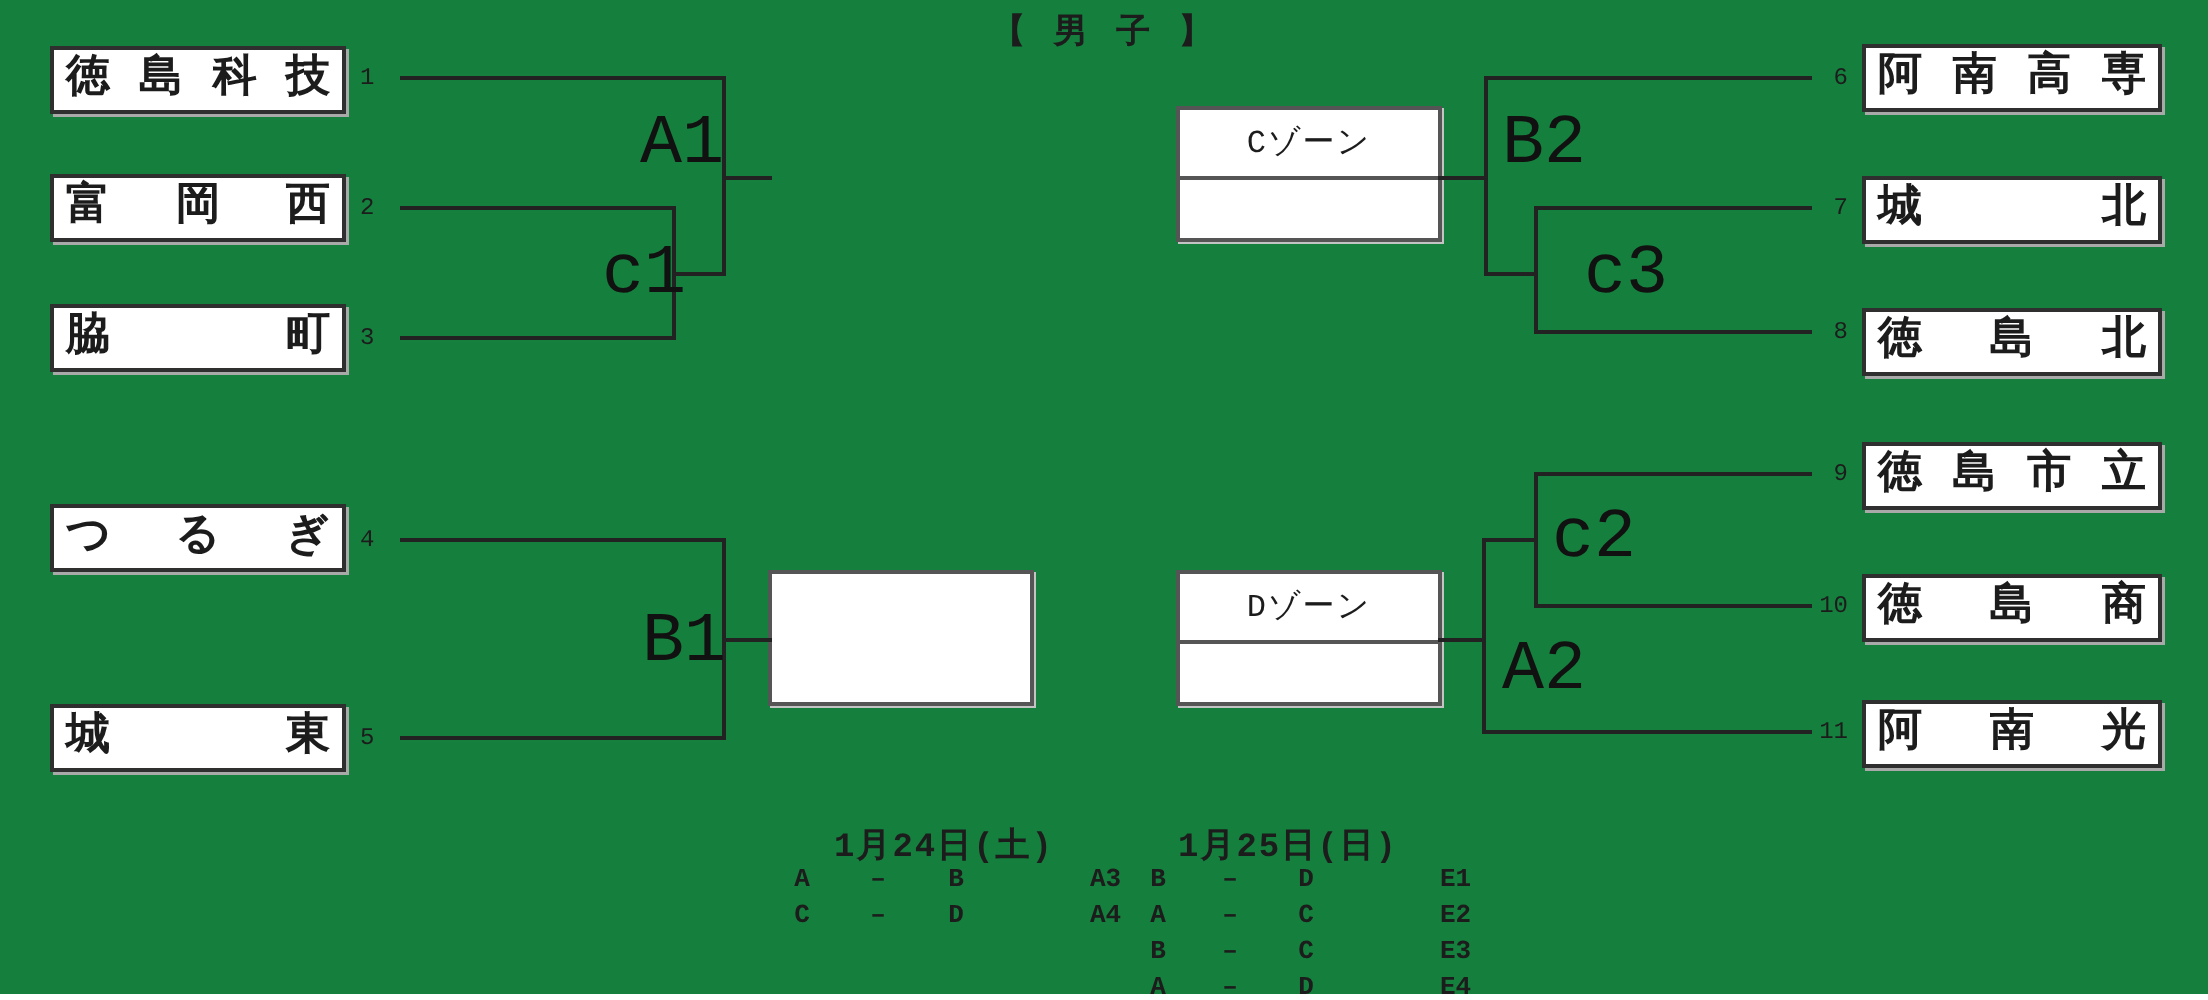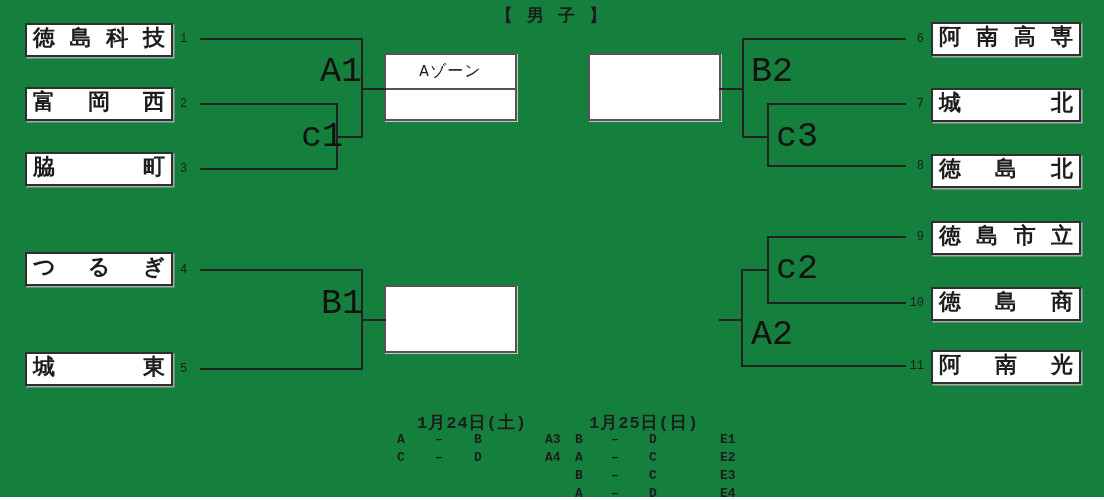--- a/index.html
+++ b/index.html
@@ -150,28 +150,29 @@
   <span class="seed" style="left:180px;top:163px">3</span>
   <span class="seed" style="left:180px;top:264px">4</span>
   <span class="seed" style="left:180px;top:363px">5</span>
   <span class="seed sr" style="left:898px;top:33px">6</span>
   <span class="seed sr" style="left:898px;top:98px">7</span>
   <span class="seed sr" style="left:898px;top:160px">8</span>
   <span class="seed sr" style="left:898px;top:231px">9</span>
   <span class="seed sr" style="left:898px;top:297px">10</span>
   <span class="seed sr" style="left:898px;top:360px">11</span>
 
-  <div class="zone" style="left:384px;top:53px">
-    <div class="ztop">Aゾーン</div>
+  <div class="zone" style="left:588px;top:53px">
+    <div class="ztop">Cゾーン</div>
     <div class="zbot"></div>
   </div>
-  <div class="zone" style="left:588px;top:53px">
+  <div class="zone" style="left:384px;top:285px">
     <div class="zbot"></div>
   </div>
-  <div class="zone" style="left:384px;top:285px">
+  <div class="zone" style="left:588px;top:285px">
+    <div class="ztop">Dゾーン</div>
     <div class="zbot"></div>
   </div>
 
   <div class="hl" style="left:200px;top:38px;width:162px"></div>
   <div class="hl" style="left:200px;top:103px;width:138px"></div>
   <div class="hl" style="left:200px;top:168px;width:138px"></div>
   <div class="vl" style="left:336px;top:103px;height:67px"></div>
   <div class="hl" style="left:336px;top:136px;width:27px"></div>
   <div class="vl" style="left:361px;top:38px;height:100px"></div>
   <div class="hl" style="left:361px;top:88px;width:25px"></div>
@@ -193,22 +194,22 @@
   <div class="vl" style="left:741px;top:269px;height:98px"></div>
   <div class="hl" style="left:741px;top:269px;width:28px"></div>
   <div class="vl" style="left:767px;top:236px;height:68px"></div>
   <div class="hl" style="left:767px;top:236px;width:139px"></div>
   <div class="hl" style="left:767px;top:302px;width:139px"></div>
   <div class="hl" style="left:741px;top:365px;width:165px"></div>
 
   <span class="mlabel" style="left:320px;top:58px">A1</span>
   <span class="mlabel" style="left:301px;top:123px">c1</span>
   <span class="mlabel" style="left:751px;top:58px">B2</span>
-  <span class="mlabel" style="left:776px;top:123px">c3</span>
-  <span class="mlabel" style="left:321px;top:290px">B1</span>
+  <span class="mlabel" style="left:792px;top:123px">c3</span>
+  <span class="mlabel" style="left:321px;top:307px">B1</span>
   <span class="mlabel" style="left:776px;top:255px">c2</span>
   <span class="mlabel" style="left:751px;top:321px">A2</span>
 
   <div class="fl-date" style="left:417px">1月24日(土)</div>
   <div class="fl-date" style="left:589px">1月25日(日)</div>
 
   <div class="fl-row lg" style="left:394px;top:433px">
     <span class="c">A</span>
     <span class="c">–</span>
     <span class="c">B</span>

